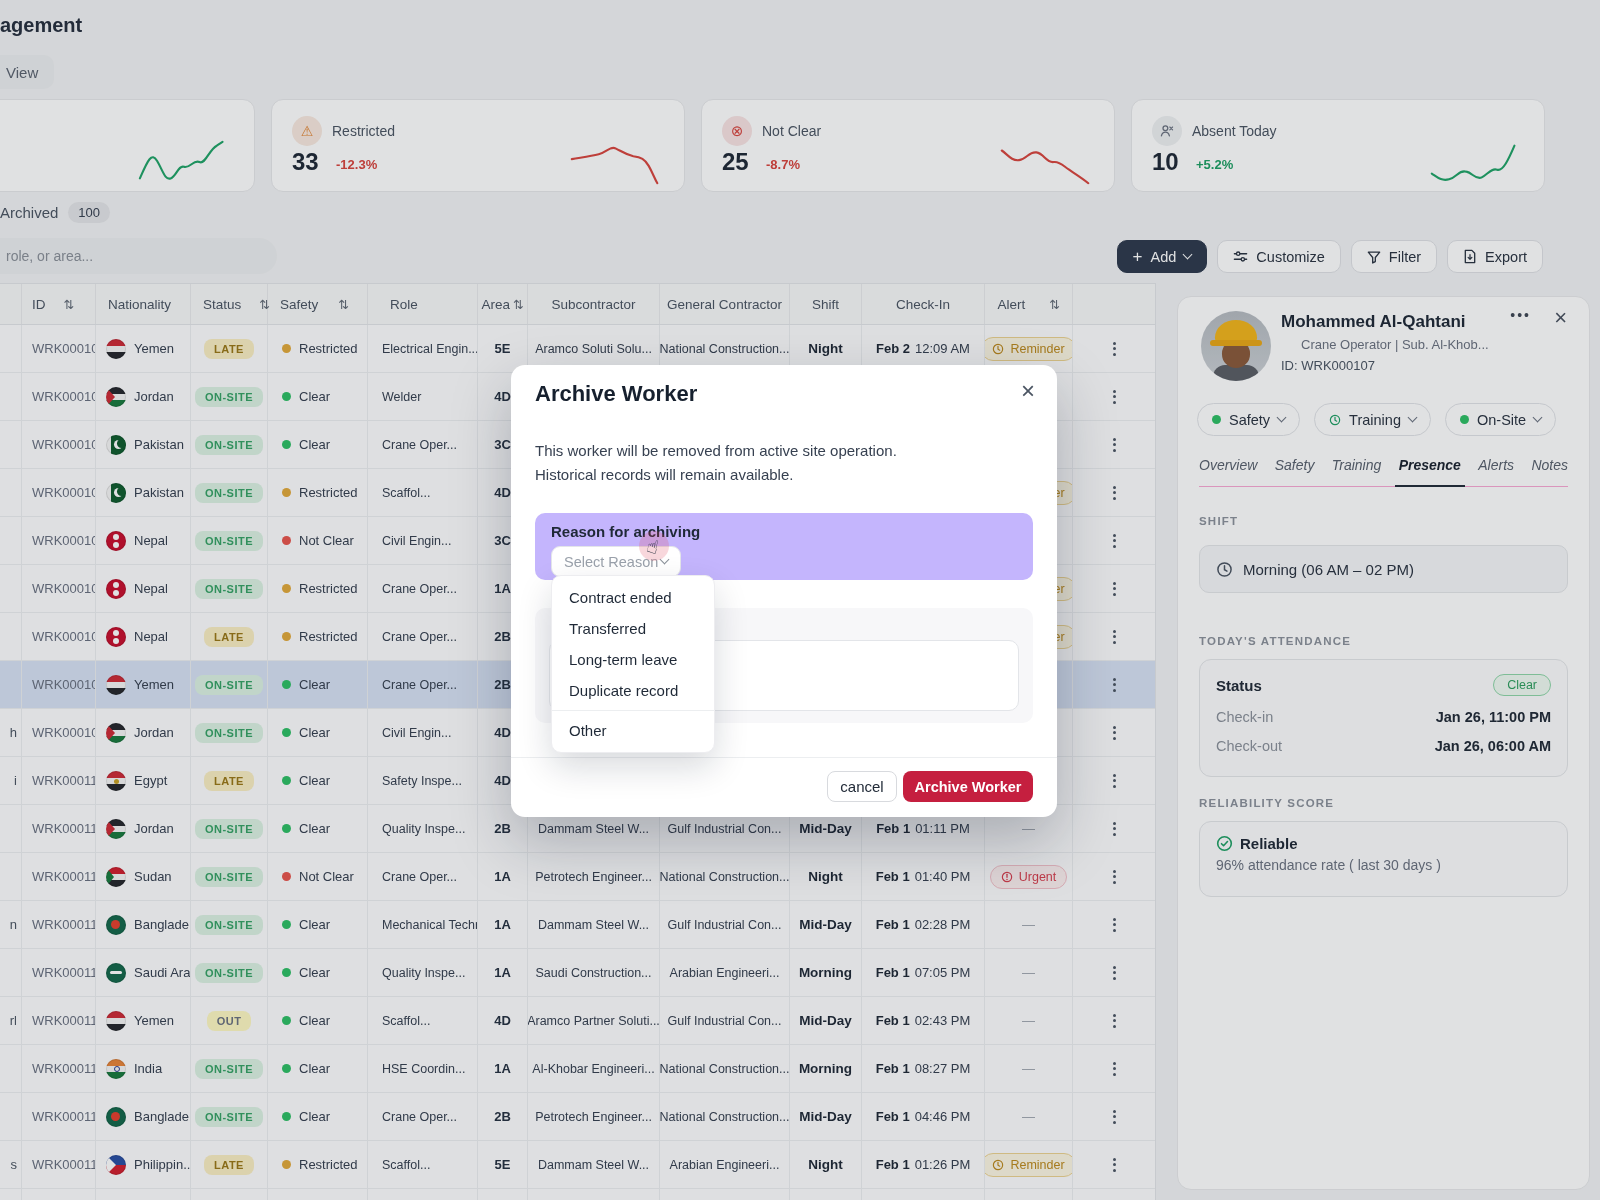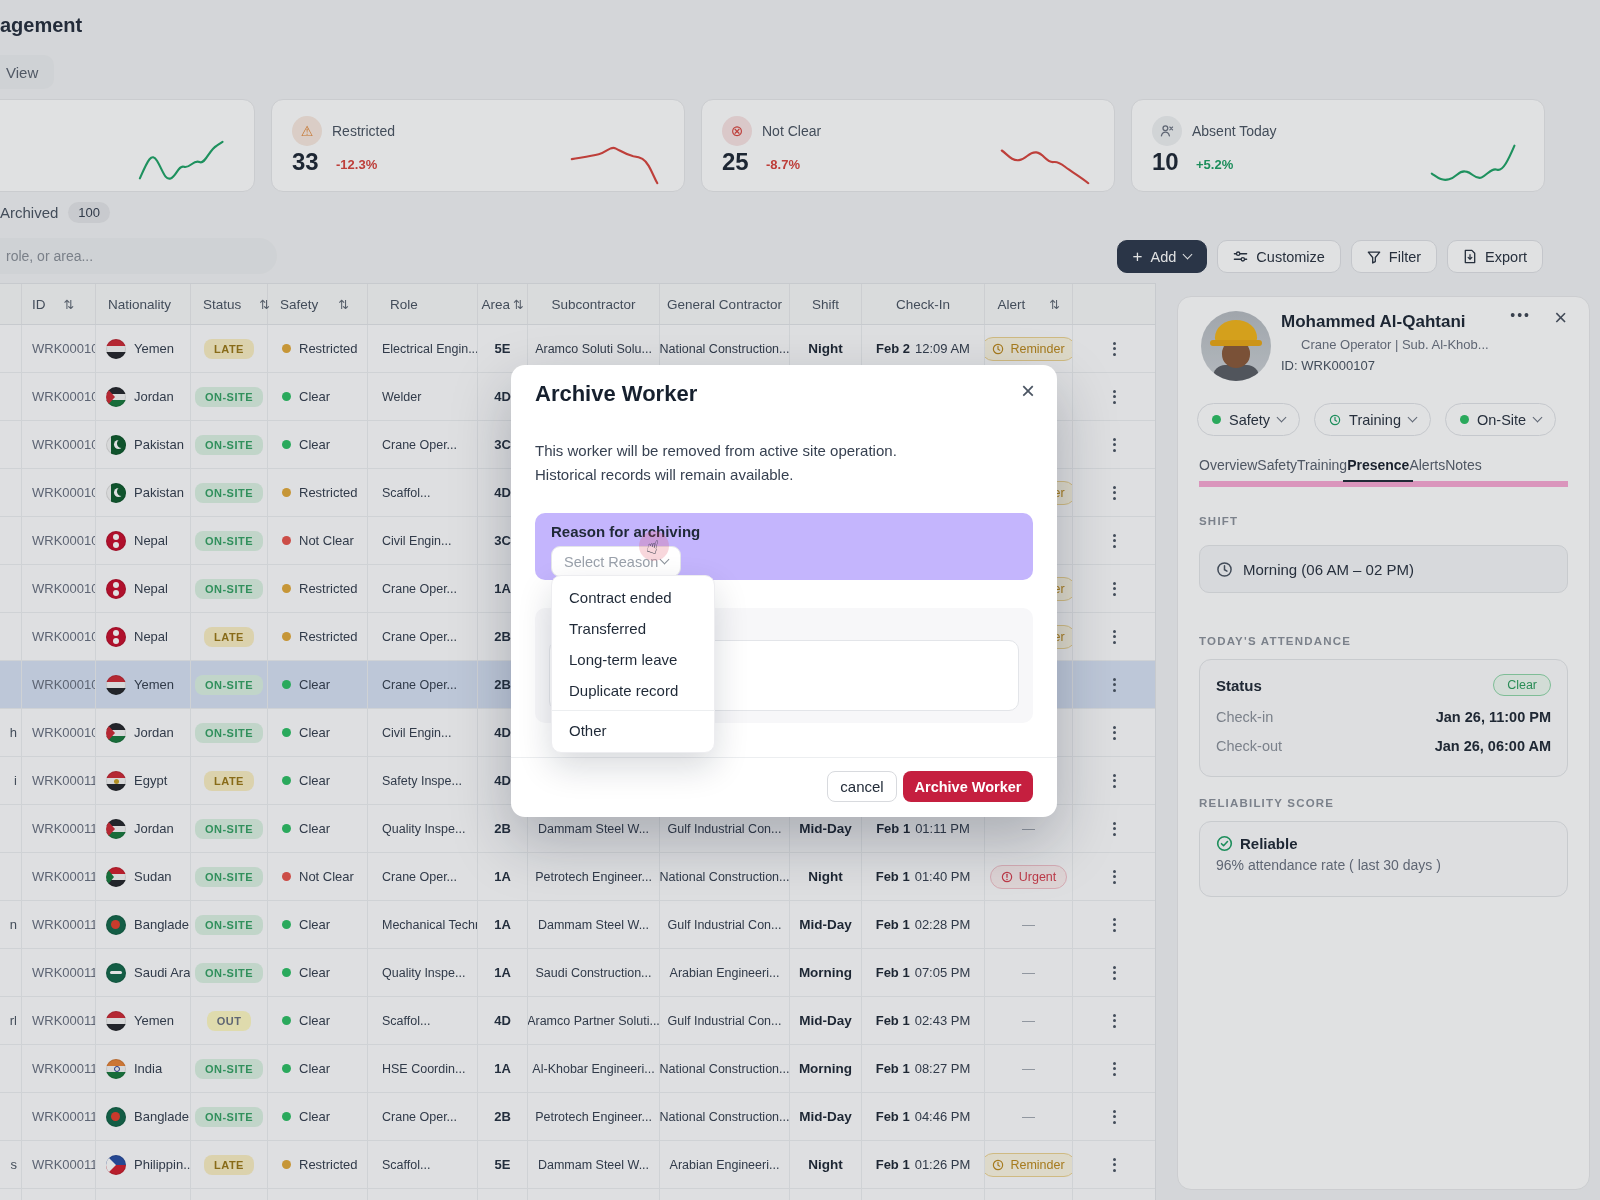--- a/index.html
+++ b/index.html
@@ -123,22 +123,22 @@
   .p-name{position:absolute;left:103px;top:15px;font-size:17px;font-weight:700;color:#1f2937;}
   .p-sub{position:absolute;left:103px;top:40px;font-size:13px;color:#6b7280;margin-left:20px;}
   .p-id{position:absolute;left:103px;top:61px;font-size:13px;color:#4b5563;}
   .p-dots{position:absolute;right:58px;top:10px;font-size:14px;letter-spacing:2px;color:#3f4754;cursor:pointer;}
   .p-close{position:absolute;right:22px;top:8px;font-size:22px;color:#4a5260;cursor:pointer;}
   .pills{position:absolute;left:19px;top:106px;display:flex;gap:14px;}
   .pill{display:flex;align-items:center;gap:8px;padding:0 14px;height:33px;border:1px solid #e1e3e7;
     border-radius:999px;background:#fff;font-size:14.5px;color:#2b3442;cursor:pointer;}
   .gdot{width:9px;height:9px;border-radius:50%;background:#2fbf66;}
   .pill .chev{color:#6b7280;}
-  .ptabs{position:absolute;left:21px;right:21px;top:160px;height:30px;display:flex;
-    border-bottom:6px solid #f9a8d4;}
+  .ptabs{position:absolute;left:21px;right:21px;top:160px;height:30px;display:flex;justify-content:space-between;
+    border-bottom:1px solid #f9a8d4;font-style:italic;}
   .ptab{font-size:14px;color:#59616e;position:relative;cursor:pointer;padding-bottom:10px;}
   .ptab.active{color:#1b2330;font-weight:700;}
   .ptab.active::after{content:"";position:absolute;left:-4px;right:-4px;bottom:-1px;height:2.5px;background:#232c3a;}
   .sec-label{position:absolute;left:21px;font-size:11.5px;font-weight:700;letter-spacing:1.2px;color:#8b919b;}
   .shift-box{position:absolute;left:21px;right:21px;top:248px;height:48px;background:#f5f6f8;
     border:1px solid #e4e6e9;border-radius:10px;display:flex;align-items:center;gap:10px;padding:0 16px;
     font-size:15px;color:#2b3442;}
   .card{position:absolute;left:21px;right:21px;border:1px solid #e4e6e9;border-radius:12px;background:#fcfcfd;}
   .att-card{top:362px;height:118px;padding:14px 16px;}
   .att-row{display:flex;justify-content:space-between;align-items:center;margin-bottom:13px;}

